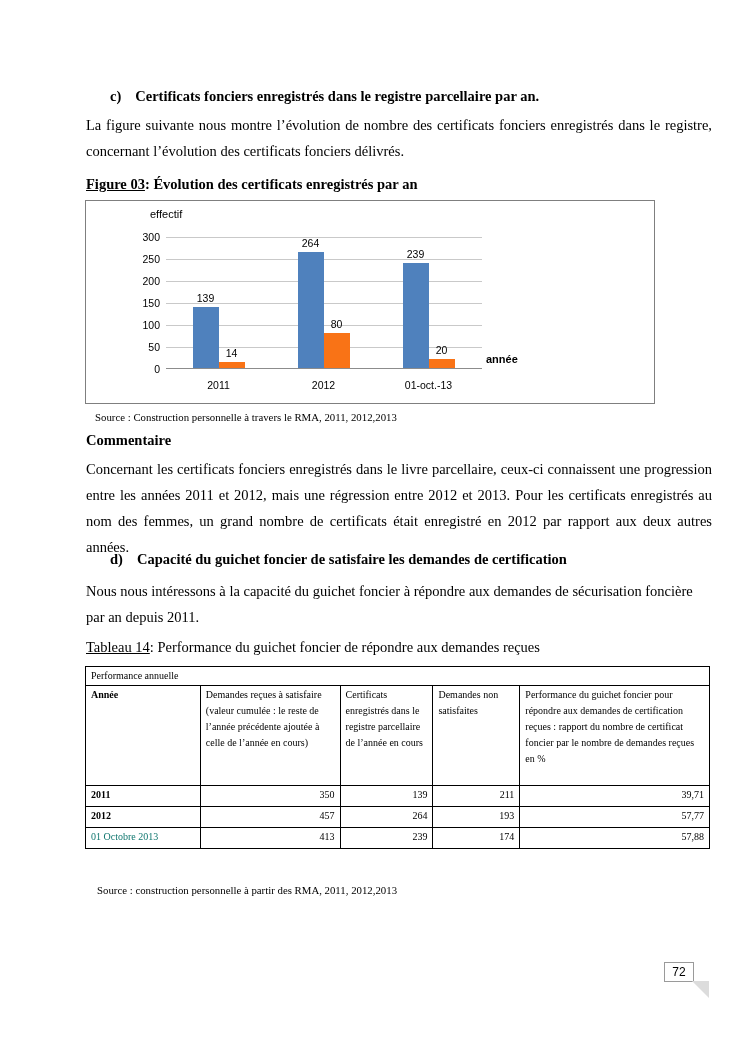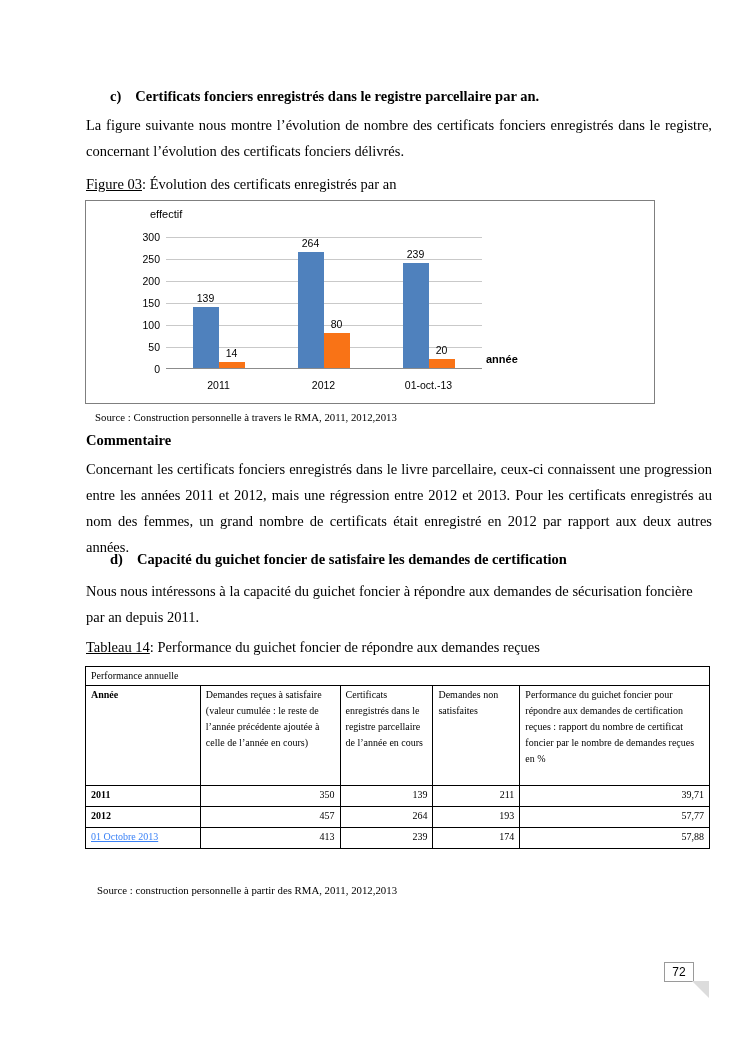--- a/index.html
+++ b/index.html
@@ -42,21 +42,21 @@
   .legend-item { display:flex; align-items:center; margin-bottom:9px; }
   .swatch { width:9px; height:9px; margin-right:5px; flex:0 0 auto; }
 
   
   table.perf { position:absolute; left:85px; top:666px; width:625px; border-collapse:collapse; font-size:10px; }
   table.perf td, table.perf th { border:1px solid #000; padding:1px 5px; vertical-align:top; text-align:left; font-weight:normal; line-height:16px; }
   table.perf .num { text-align:right; }
   table.perf .bold { font-weight:bold; }
   table.perf .hdr-row td { height:100px; }
   table.perf .drow td { height:21px; }
-  .link { color:#3b82f6; text-decoration:underline; cursor:pointer;margin-top:34px; }
+  .link { color:#0f766e; cursor:pointer;margin-top:34px; }
 
   
   .pagenum-box {
     position:absolute; left:664px; top:962px; width:30px; height:20px;
     border:1px solid #9a9a9a; font-size:12px; display:flex; align-items:center; justify-content:center;
     font-family:"Liberation Sans", sans-serif;
   }
   .curl {
     position:absolute; left:692px; top:981px; width:0; height:0;
     border-top:17px solid #dcdcdc; border-left:17px solid transparent;
@@ -64,21 +64,21 @@
 </style>
 </head>
 <body>
 
 <div class="abs" style="left:110px; top:88px;">
   <span class="marker">c)</span><span class="h-sub">Certificats fonciers enregistrés dans le registre parcellaire par an.</span>
 </div>
 
 <div class="abs para" style="left:86px; top:112px;">La figure suivante nous montre l’évolution de nombre des certificats fonciers enregistrés dans le registre, concernant l’évolution des certificats fonciers délivrés.</div>
 
-<div class="abs caption" style="left:86px; top:176px;">
+<div class="abs caption" style="left:86px; top:176px;font-weight:bold;">
   <span class="cap-label">Figure 03</span><span>: Évolution des certificats enregistrés par an</span>
 </div>
 
 <div class="chart-box">
   <div class="chart-ylabel">effectif</div>
 
   <div class="plot">
     <div class="gridline" style="top:0"></div>
     <div class="gridline" style="top:22px"></div>
     <div class="gridline" style="top:44px"></div>

